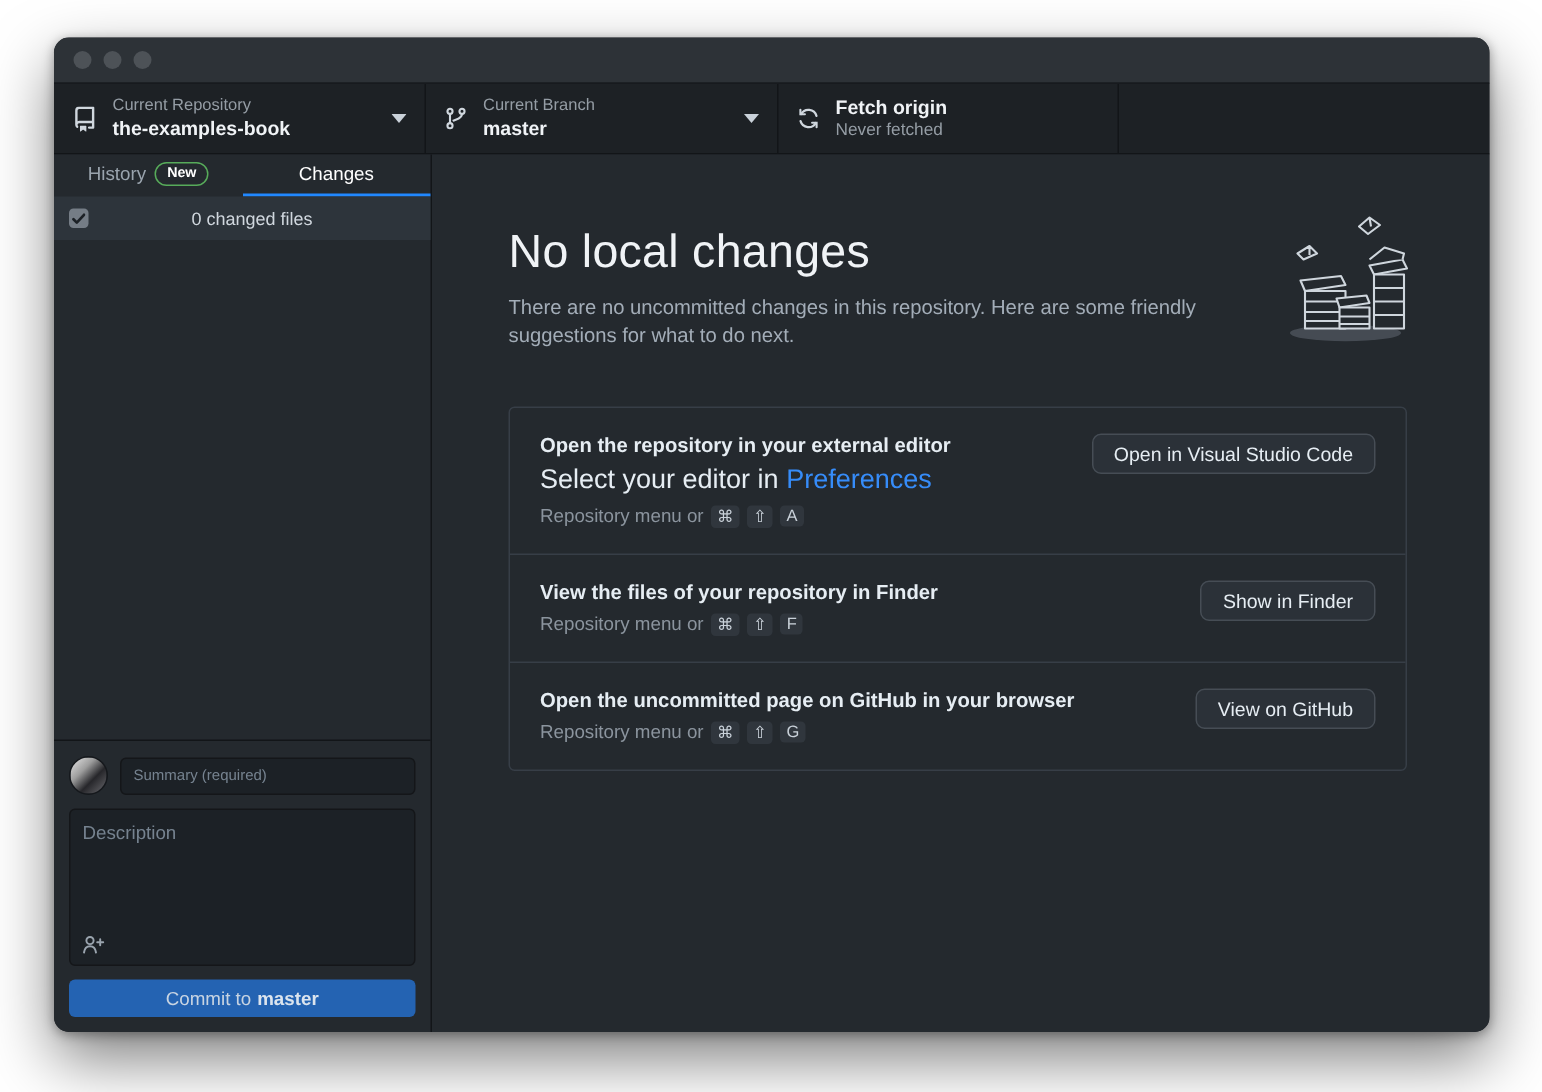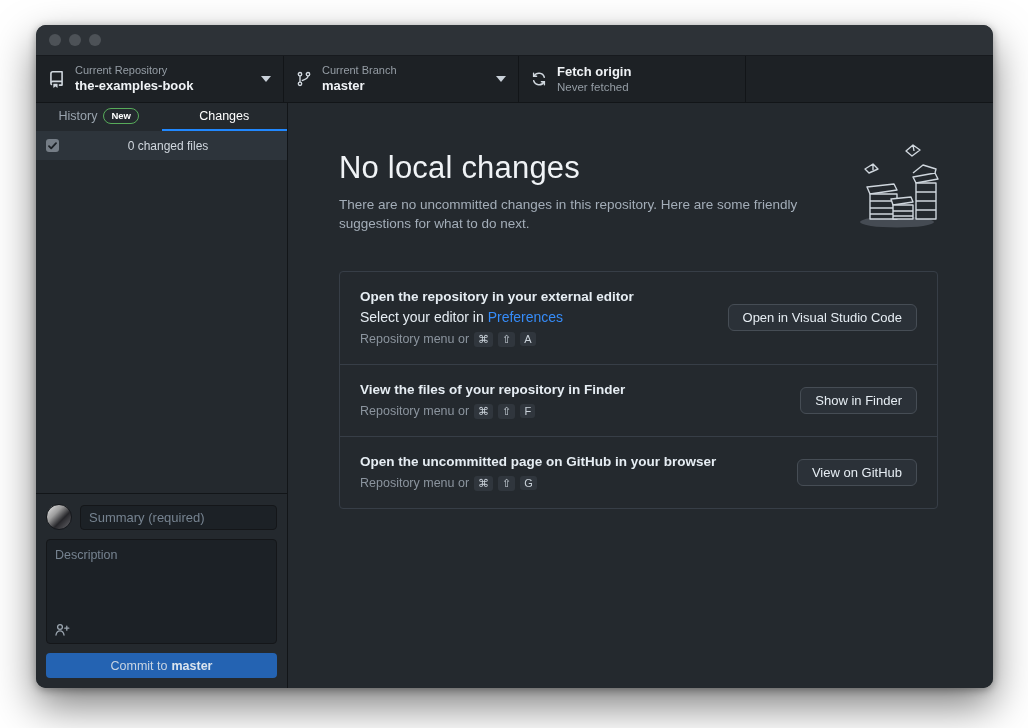--- a/index.html
+++ b/index.html
@@ -74,21 +74,21 @@
     display:flex; flex-direction:column; gap:9px;
   }
   .summary-row { display:flex; align-items:center; gap:8px; }
   .avatar {
     width:26px; height:26px; border-radius:50%; flex:none;
     background:linear-gradient(135deg,#e9e9e9 0%,#9d9d9d 35%,#26262a 62%,#6b6b70 100%);
     border:1px solid #15181c;
   }
   .summary-input {
     flex:1; height:25px; background:#1c2126; border:1px solid #141619;
-    border-radius:4px; color:#e6edf3; font-size:13px; padding:0 8px;
+    border-radius:4px; color:#e6edf3; font-size:10px; padding:0 8px;
     font-family:inherit; outline:none;
   }
   .summary-input::placeholder, .desc-area::placeholder { color:#768390; }
   .desc-box {
     height:105px; background:#1c2126; border:1px solid #141619;
     border-radius:4px; position:relative;
   }
   .desc-area {
     position:absolute; inset:0; background:transparent; border:none; resize:none;
     color:#e6edf3; font-size:12.5px; padding:8px; font-family:inherit; outline:none;
@@ -104,25 +104,25 @@
   .content { flex:1; position:relative; padding:47px 0 0 51px; background:#24292e; min-width:0; }
   .content h1 { font-size:31px; font-weight:400; color:#f0f3f6; letter-spacing:.2px; }
   .content .blurb {
     margin-top:10px; width:508px; font-size:13.5px; line-height:1.4; color:#a3adb8;
   }
   .illustration { position:absolute; top:40px; right:50px; }
   .cards {
     margin-top:37px; width:599px;
     border:1px solid #373e47; border-radius:4px;
   }
-  .card { display:flex; align-items:center; padding:17px 20px; }
+  .card { display:flex; align-items:flex-start; padding:17px 20px; }
   .card + .card { border-top:1px solid #373e47; }
   .card-left { flex:1; display:flex; flex-direction:column; gap:5px; min-width:0; }
   .card-title { font-size:13.5px; font-weight:700; color:#e6edf3; }
-  .card-line  { font-size:14px; color:#e6edf3; }
+  .card-line  { font-size:18px; color:#e6edf3; }
   .pref-link  { color:#368cf9; text-decoration:none; cursor:pointer; }
   .shortcut   { display:flex; align-items:center; gap:5px; font-size:12.5px; color:#8b949e; margin-top:2px; }
   kbd {
     background:#30363d; border-radius:3px; min-width:15px; padding:1px 4px;
     text-align:center; font-size:11px; color:#c9d1d9;
     font-family:"Liberation Sans","DejaVu Sans",sans-serif;
   }
   .card-btn {
     flex:none; background:#2b3138; border:1px solid #464d55; border-radius:6px;
     padding:5px 14px; font-size:13px; color:#e6edf3; font-family:inherit;

